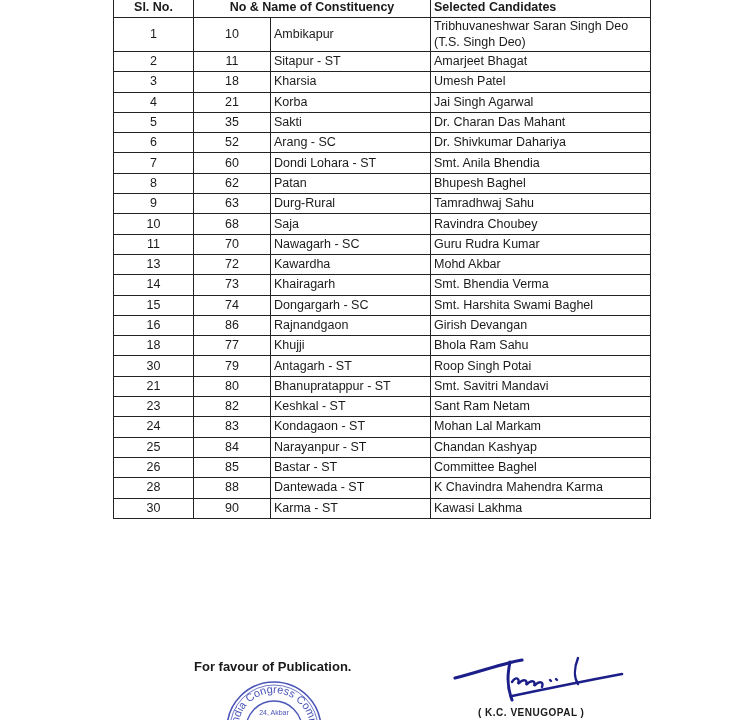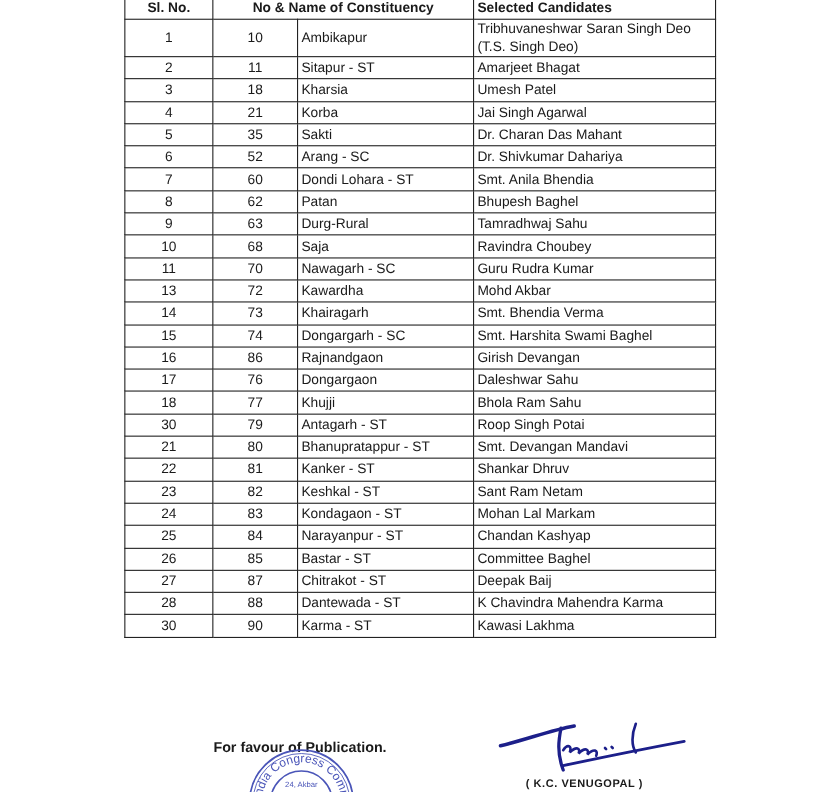--- a/index.html
+++ b/index.html
@@ -9,21 +9,21 @@
   td, th { border: 1.2px solid #222; padding: 0 3px; height: 19.3px; line-height: 15px; white-space: nowrap; overflow: hidden; }
   th { font-weight: bold; text-align: left; height: 20px; }
   th.c1 { text-align: center; }
   th.c2 { text-align: center; }
   col.c1 { width: 80px; }
   col.c2 { width: 77px; }
   col.c3 { width: 160px; }
   col.c4 { width: 220px; }
   td.num, td.sl { text-align: center; }
   td.cand.two { white-space: normal; line-height: 15.5px; padding-top: 1px; padding-bottom: 1px; }
-  .footer-note { position: absolute; left: 194px; top: 659px; font-weight: bold; font-size: 13px; margin-top: 13px; }
+  .footer-note { position: absolute; left: 194px; top: 659px; font-weight: bold; font-size: 13px; }
   .stamp { position: absolute; left: 224px; top: 677px; width: 100px; height: 100px; }
   .sig { position: absolute; left: 450px; top: 650px; width: 175px; height: 55px; }
   .signatory { position: absolute; left: 478px; top: 707px; font-weight: bold; font-size: 10px; letter-spacing: 0.5px; }
 </style>
 </head>
 <body>
 
 <div class="table-wrap">
   <table>
     <colgroup>
@@ -124,48 +124,36 @@
           <td class="name">Dongargarh - SC</td>
           <td class="cand">Smt. Harshita Swami Baghel</td>
         </tr>
         <tr>
           <td class="sl">16</td>
           <td class="num">86</td>
           <td class="name">Rajnandgaon</td>
           <td class="cand">Girish Devangan</td>
         </tr>
         <tr>
-          <td class="sl">17</td>
-          <td class="num">76</td>
-          <td class="name">Dongargaon</td>
-          <td class="cand">Daleshwar Sahu</td>
-        </tr>
-        <tr>
           <td class="sl">18</td>
           <td class="num">77</td>
           <td class="name">Khujji</td>
           <td class="cand">Bhola Ram Sahu</td>
         </tr>
         <tr>
           <td class="sl">30</td>
           <td class="num">79</td>
           <td class="name">Antagarh  - ST</td>
           <td class="cand">Roop Singh Potai</td>
         </tr>
         <tr>
           <td class="sl">21</td>
           <td class="num">80</td>
           <td class="name">Bhanupratappur - ST</td>
-          <td class="cand">Smt. Devangan Mandavi</td>
-        </tr>
-        <tr>
-          <td class="sl">22</td>
-          <td class="num">81</td>
-          <td class="name">Kanker - ST</td>
-          <td class="cand">Shankar Dhruv</td>
+          <td class="cand">Smt. Savitri Mandavi</td>
         </tr>
         <tr>
           <td class="sl">23</td>
           <td class="num">82</td>
           <td class="name">Keshkal - ST</td>
           <td class="cand">Sant Ram Netam</td>
         </tr>
         <tr>
           <td class="sl">24</td>
           <td class="num">83</td>
@@ -176,26 +164,20 @@
           <td class="sl">25</td>
           <td class="num">84</td>
           <td class="name">Narayanpur - ST</td>
           <td class="cand">Chandan Kashyap</td>
         </tr>
         <tr>
           <td class="sl">26</td>
           <td class="num">85</td>
           <td class="name">Bastar - ST</td>
           <td class="cand">Committee Baghel</td>
-        </tr>
-        <tr>
-          <td class="sl">27</td>
-          <td class="num">87</td>
-          <td class="name">Chitrakot - ST</td>
-          <td class="cand">Deepak Baij</td>
         </tr>
         <tr>
           <td class="sl">28</td>
           <td class="num">88</td>
           <td class="name">Dantewada - ST</td>
           <td class="cand">K Chavindra Mahendra Karma</td>
         </tr>
         <tr>
           <td class="sl">30</td>
           <td class="num">90</td>

